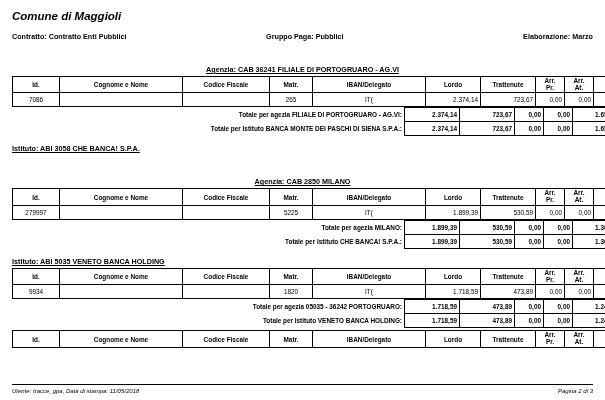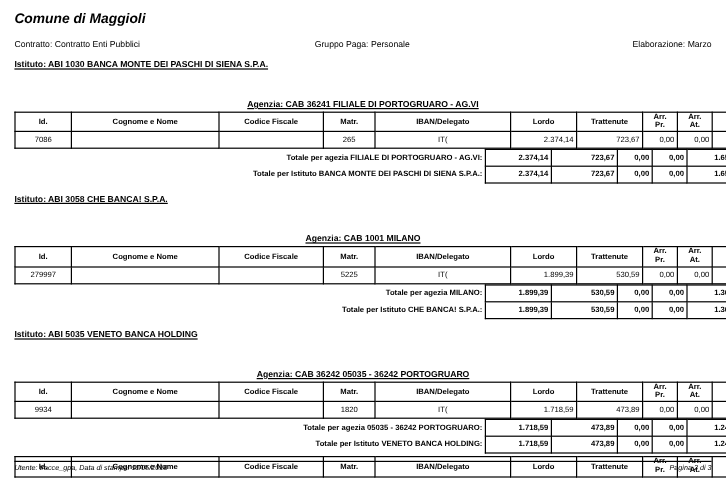--- a/index.html
+++ b/index.html
@@ -22,21 +22,21 @@
   }
   .header .left{
     font-style:italic;font-weight:bold;font-size:11.5px;
   }
   .header .right{
     font-style:italic;font-weight:bold;font-size:11.5px;
   }
   .contract-row{
     display:flex;justify-content:space-between;
     padding:10px 12px 0 12px;
-    font-size:7.2px;font-weight:normal;
+    font-size:7.2px;font-weight:bold;
   }
   .contract-row .mid{margin-left:-40px;}
   .section{
     padding:0 12px;
   }
   .payform{
     margin-top:9px;
     font-size:7.6px;
     text-decoration:underline;
     font-weight:normal;
@@ -128,29 +128,28 @@
 <body>
 
 <div class="page">
 
   <div class="header">
     <div class="left">Comune di Maggioli</div>
   </div>
 
   <div class="contract-row">
     <div>Contratto: Contratto Enti Pubblici</div>
-    <div class="mid">Gruppo Paga: Personale</div>
+    <div class="mid">Gruppo Paga: Pubblici</div>
     <div>Elaborazione: Marzo</div>
   </div>
 
   <div class="section">
 
 
     <div class="grp">
-      <div class="istituto">Istituto: ABI 1030 BANCA MONTE DEI PASCHI DI SIENA S.P.A.</div>
       <div class="agenzia">Agenzia: CAB 36241 FILIALE DI PORTOGRUARO - AG.VI</div>
       <table class="grid">
         <thead>
           <tr>
             <th class="c-id">Id.</th>
             <th class="c-nome">Cognome e Nome</th>
             <th class="c-cf">Codice Fiscale</th>
             <th class="c-matr">Matr.</th>
             <th class="c-iban">IBAN/Delegato</th>
             <th class="c-lordo">Lordo</th>
@@ -198,21 +197,21 @@
           <td class="val c-arrpr">0,00</td>
           <td class="val c-arrat">0,00</td>
           <td class="val netto c-netto">1.650,47</td>
         </tr>
       </tbody>
         </table>
     </div>
 
     <div class="grp">
       <div class="istituto">Istituto: ABI 3058 CHE BANCA! S.P.A.</div>
-      <div class="agenzia">Agenzia: CAB 1001 MILANO</div>
+      <div class="agenzia">Agenzia: CAB 2850 MILANO</div>
       <table class="grid">
         <thead>
           <tr>
             <th class="c-id">Id.</th>
             <th class="c-nome">Cognome e Nome</th>
             <th class="c-cf">Codice Fiscale</th>
             <th class="c-matr">Matr.</th>
             <th class="c-iban">IBAN/Delegato</th>
             <th class="c-lordo">Lordo</th>
             <th class="c-trat">Trattenute</th>
@@ -259,21 +258,20 @@
           <td class="val c-arrpr">0,00</td>
           <td class="val c-arrat">0,00</td>
           <td class="val netto c-netto">1.368,80</td>
         </tr>
       </tbody>
         </table>
     </div>
 
     <div class="grp">
       <div class="istituto">Istituto: ABI 5035 VENETO BANCA HOLDING</div>
-      <div class="agenzia">Agenzia: CAB 36242 05035 - 36242 PORTOGRUARO</div>
       <table class="grid">
         <thead>
           <tr>
             <th class="c-id">Id.</th>
             <th class="c-nome">Cognome e Nome</th>
             <th class="c-cf">Codice Fiscale</th>
             <th class="c-matr">Matr.</th>
             <th class="c-iban">IBAN/Delegato</th>
             <th class="c-lordo">Lordo</th>
             <th class="c-trat">Trattenute</th>

